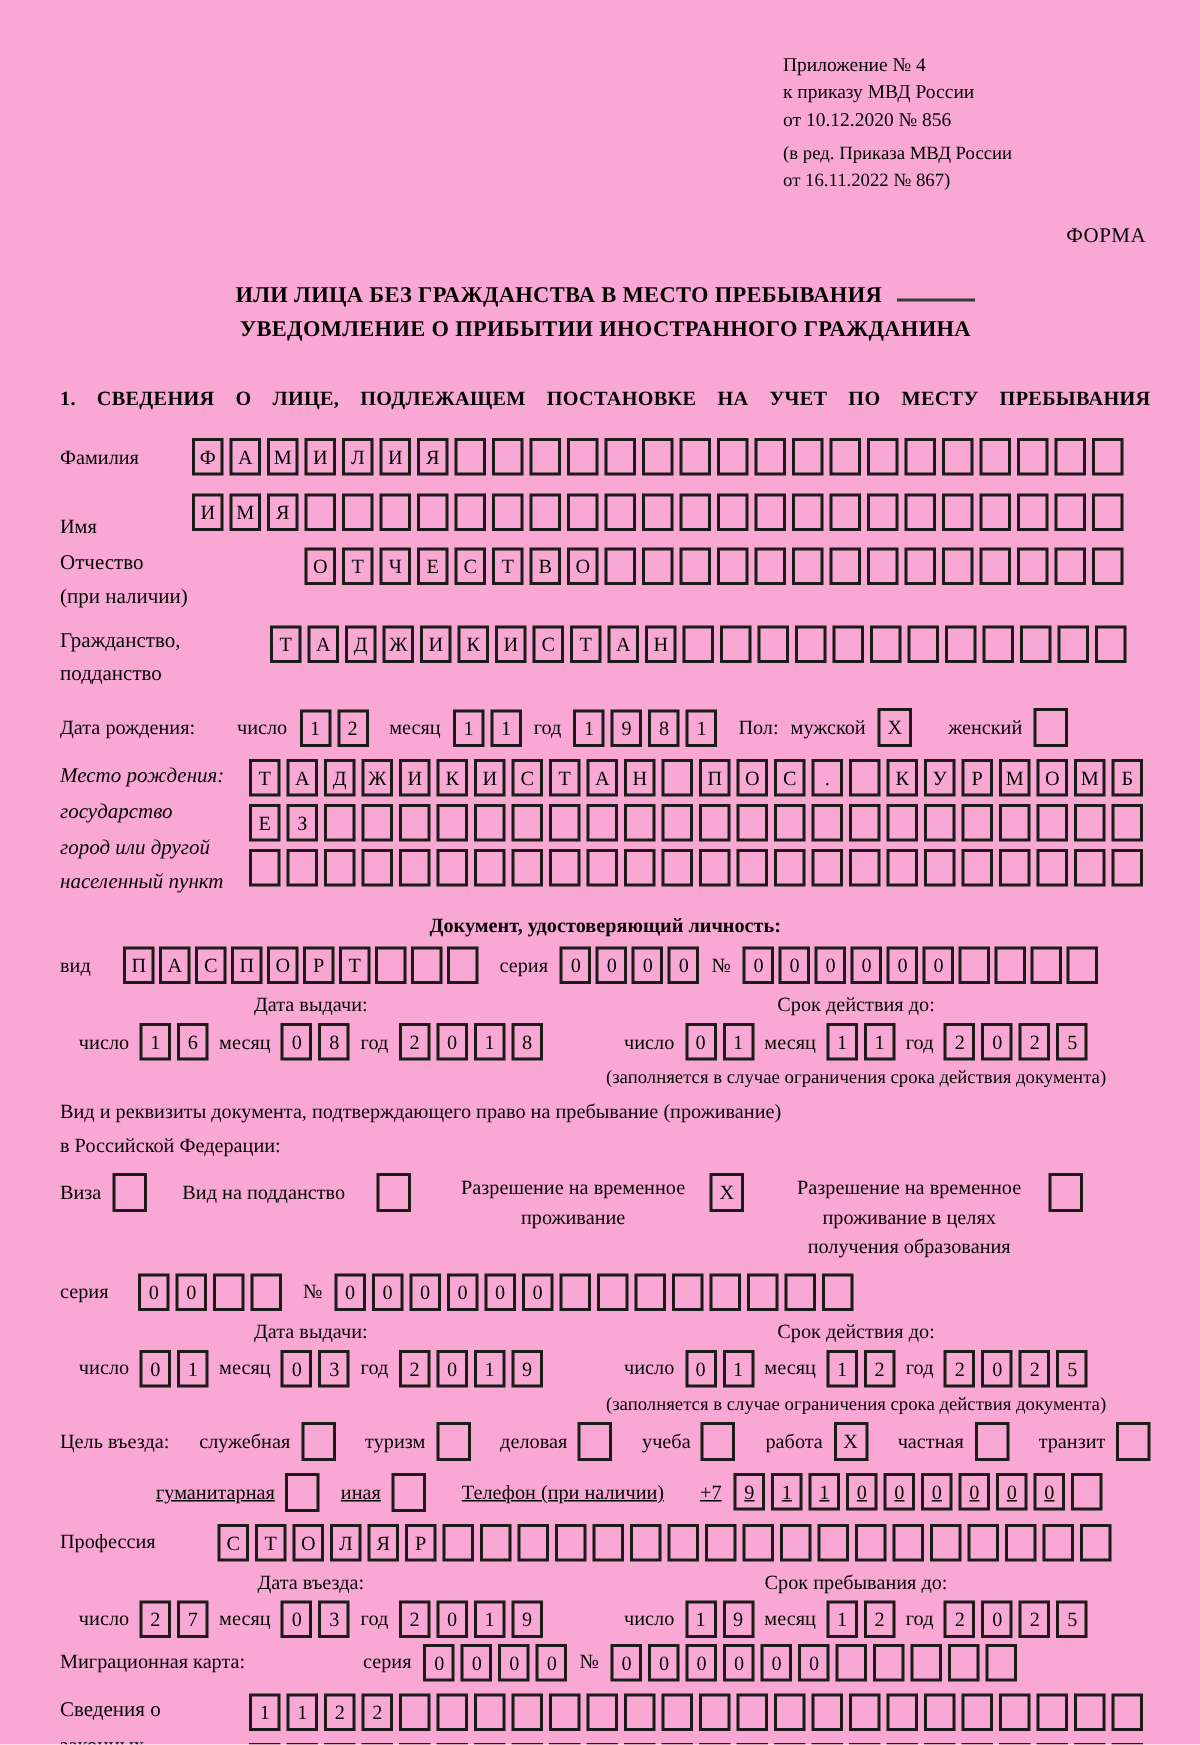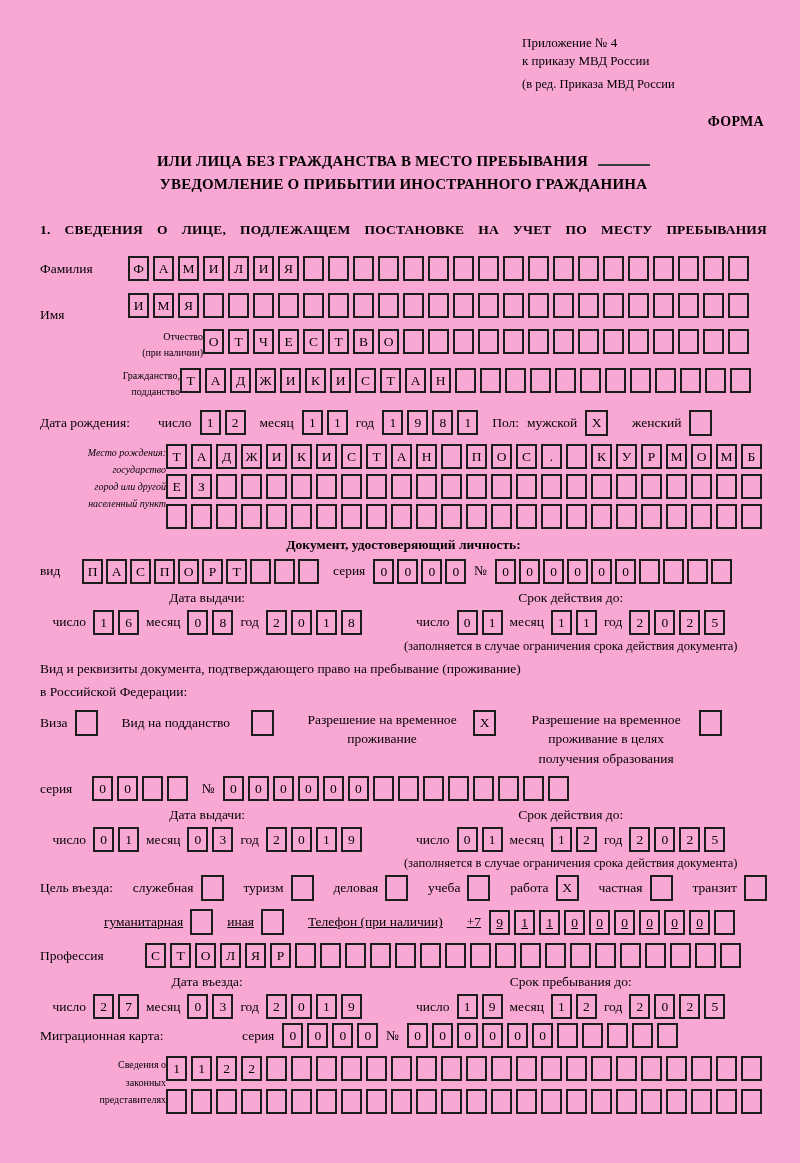--- a/index.html
+++ b/index.html
@@ -4,29 +4,29 @@
 <style>
   html,body{margin:0;padding:0;background:#fff;}
   .page{
     width:800px;height:1163px;box-sizing:border-box;
     padding:34px 33px 16px 40px;background:#f9a8d4;color:#000;
     font-family:"Liberation Serif","DejaVu Serif",serif;
     overflow:hidden;position:relative;
   }
   .hdr-block{width:245px;margin-left:auto;font-size:13px;line-height:1.42;}
   .hdr-revision{font-size:12.5px;margin-top:5px;}
-  .form-label{margin-top:20px;font-weight:bold;font-size:14px;text-align:right;padding-right:3px;letter-spacing:.3px;}
+  .form-label{margin-top:20px;font-weight:normal;font-size:14px;text-align:right;padding-right:3px;letter-spacing:.3px;}
   .title{margin-top:20px;text-align:center;font-weight:bold;font-size:15px;line-height:1.55;letter-spacing:.2px;}
   .blank-line{display:inline-block;width:52px;border-bottom:2px solid #3a3a3a;height:.85em;margin-left:10px;}
   .sec-heading{margin-top:26px;font-weight:bold;font-size:13.5px;text-align:justify;text-align-last:justify;letter-spacing:.2px;}
   .form-body{margin-top:18px;}
   .row{display:flex;align-items:center;margin-bottom:6px;white-space:nowrap;}
   .row.top{align-items:flex-start;}
   .lbl{font-size:13.5px;}
-  .lbl-col{font-size:10px;line-height:1.62;flex:none;text-align:right;}
+  .lbl-col{font-size:14px;line-height:1.62;flex:none;}
   .cells{display:inline-flex;gap:4px;flex:none;}
   .cells.tight{gap:3px;}
   .cell{width:17px;height:21px;border:2px solid #1c1c1c;font-size:13.5px;line-height:21px;text-align:center;flex:none;overflow:hidden;}
   .cbx{display:inline-block;width:19px;height:22px;border:2px solid #1c1c1c;font-size:13.5px;line-height:22px;text-align:center;flex:none;}
   .stack{display:flex;flex-direction:column;gap:5px;}
   .gap-s{margin-left:8px;}  .gap-m{margin-left:14px;}  .gap-l{margin-left:24px;}
   .doc-heading{text-align:center;font-weight:bold;font-size:13.5px;margin:8px 0 6px 0;}
   .date-sec{display:flex;margin-bottom:4px;}
   .date-col-l{width:46%;flex:none;}
   .date-col-r{width:54%;flex:none;}
@@ -40,22 +40,24 @@
   .indent{padding-left:64px;text-decoration:underline;}
 </style>
 </head>
 <body>
 
 <div class="page">
 
   <div class="hdr-block">
     <div>Приложение № 4</div>
     <div>к приказу МВД России</div>
+    <div>от 10.12.2020 № 856</div>
     <div class="hdr-revision">
       <div>(в ред. Приказа МВД России</div>
+      <div>от 16.11.2022 № 867)</div>
     </div>
   </div>
   <div class="form-label">ФОРМА</div>
 
   <div class="title">
     <div><span>ИЛИ ЛИЦА БЕЗ ГРАЖДАНСТВА В МЕСТО ПРЕБЫВАНИЯ</span><span class="blank-line"></span></div>
     <div>УВЕДОМЛЕНИЕ О ПРИБЫТИИ ИНОСТРАННОГО ГРАЖДАНИНА</div>
   </div>
 
   <div class="sec-heading">1. СВЕДЕНИЯ О ЛИЦЕ, ПОДЛЕЖАЩЕМ ПОСТАНОВКЕ НА УЧЕТ ПО МЕСТУ ПРЕБЫВАНИЯ</div>

